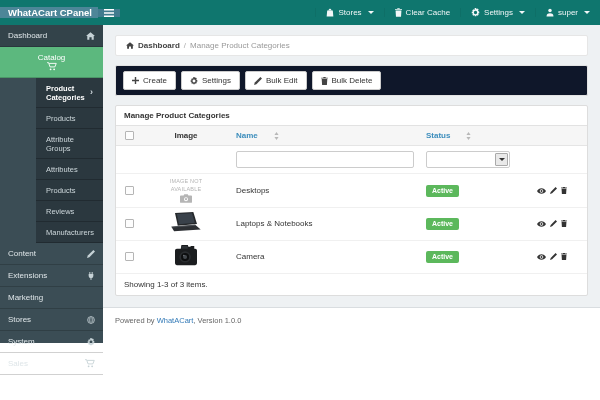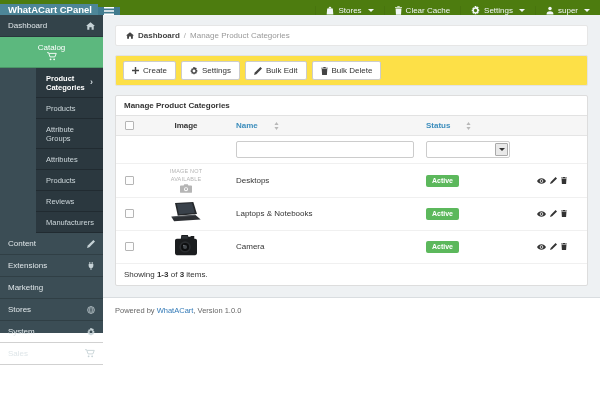--- a/index.html
+++ b/index.html
@@ -4,21 +4,21 @@
 <style>
   * { box-sizing: border-box; margin: 0; padding: 0; }
   html,body { width:600px; height:400px; }
   body {
     font-family: "Liberation Sans", sans-serif;
     background:#ffffff; overflow:hidden; color:#333;
   }
   .screen { width:600px; height:400px; position:relative; }
 
   
-  .topbar { height:15px; background:#4d7c0f; display:flex; align-items:flex-end; }
+  .topbar { height:25px; background:#0f766e; display:flex; align-items:center; }
   .brand {
     width:98px; background:#4d8698; color:#fff; font-size:9.5px; font-weight:bold;
     display:flex; align-items:center; padding-left:8px; white-space:nowrap;
   }
   .toggle { width:22px; background:#417b8e; display:flex; align-items:center; justify-content:center; cursor:pointer; }
   .top-right { margin-left:auto; display:flex; align-items:stretch; }
   .top-item {
     display:flex; align-items:center; gap:4px; padding:0 10px; color:#f2f7f8;
     font-size:8px; border-left:1px solid rgba(0,0,0,0.06); cursor:pointer;
   }
@@ -53,21 +53,21 @@
   .panel { border-radius:2px; }
   .bc-panel {
     background:#fff; border:1px solid #e6e6e6; padding:5px 10px; margin-bottom:9px;
     display:flex; align-items:center; gap:4px; font-size:8px;
   }
   .bc-home { font-weight:bold; color:#444; cursor:pointer; }
   .bc-sep { color:#aaa; }
   .bc-current { color:#999; }
 
   .toolbar-panel {
-    background:#fde047; border:1px solid #e3e3e3; padding:5px 7px; margin-bottom:9px;
+    background:#0f172a; border:1px solid #e3e3e3; padding:5px 7px; margin-bottom:9px;
     display:flex; gap:5px;
   }
   .btn {
     display:inline-flex; align-items:center; gap:4px; background:#fff; border:1px solid #ccc;
     border-radius:2px; padding:4px 8px; font-size:8px; color:#333; cursor:pointer; white-space:nowrap;
   }
   .btn svg { color:#444; }
 
   .grid-panel { background:#fff; border:1px solid #ddd; }
   .grid-title { padding:5px 8px; font-size:8px; font-weight:bold; color:#333; border-bottom:1px solid #e2e2e2; }
@@ -88,21 +88,21 @@
   .sel-btn { width:13px; height:13px; margin-right:1px; border:1px solid #aaa; background:#e9e9e9; border-radius:1px;
     display:flex; align-items:center; justify-content:center; }
   .sel-btn .caret { border-top-color:#333; margin:0; }
 
   .noimg { display:flex; flex-direction:column; align-items:center; gap:1px; color:#b5b5b5; }
   .noimg-text { font-size:5.5px; letter-spacing:.2px; text-transform:uppercase; text-align:center; width:44px; line-height:1.3; }
   .badge-active { display:inline-block; background:#5cb85c; color:#fff; font-size:7px; font-weight:bold; padding:2.5px 6px; border-radius:2px; }
   .actions { display:flex; gap:4px; justify-content:center; align-items:center; }
   .action { color:#333; cursor:pointer; display:inline-flex; }
   .summary { padding:6px 8px; font-size:8px; color:#333; }
-  .summary b { font-weight:bold;margin-top:12px; }
+  .summary b { font-weight:normal;margin-top:12px; }
 
   
   .footer {
     height:36px; background:#fff; border-top:1px solid #d9dde0; padding:8px 12px;
     display:flex; justify-content:space-between; align-items:flex-start; font-size:7.5px; color:#666;
   }
   .footer a { color:#337ab7; text-decoration:none; cursor:pointer; }
 </style>
 </head>
 <body>

